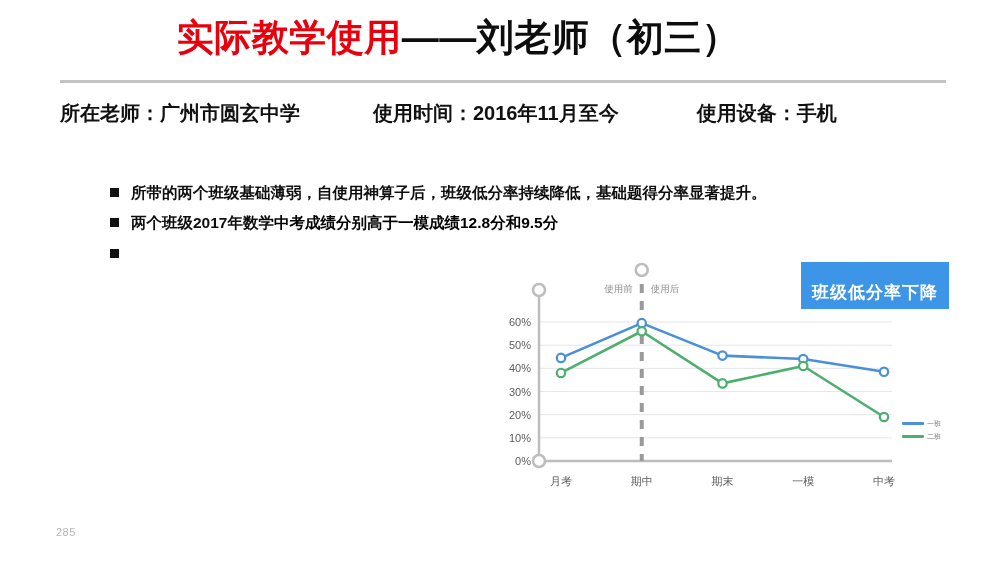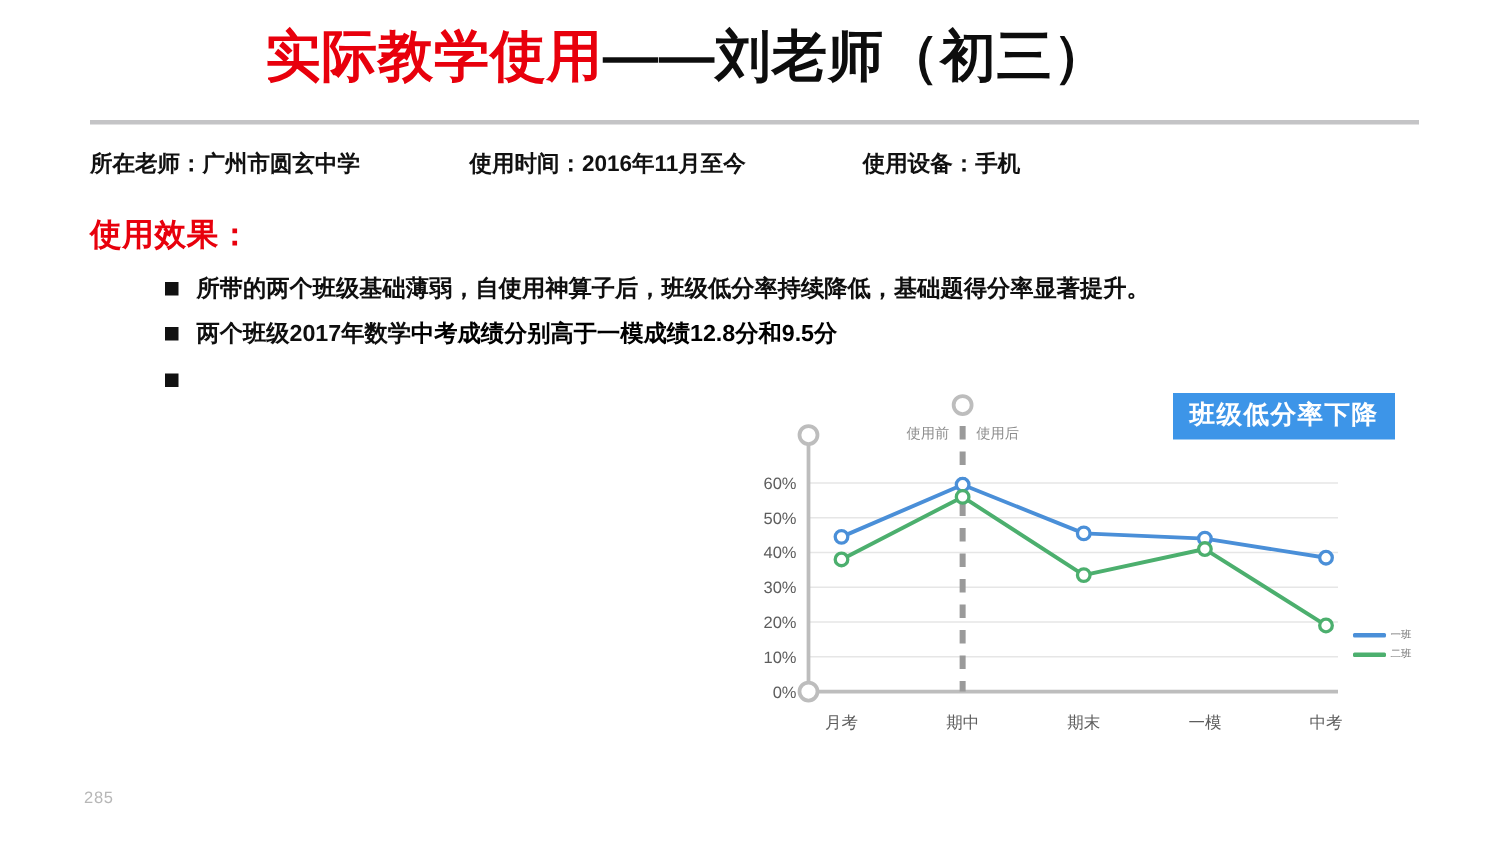--- a/index.html
+++ b/index.html
@@ -38,21 +38,21 @@
     left: 60px; top: 80px;
     width: 886px; height: 3px;
     background: #c4c4c6;
   }
 
   
   .info-row {
     position: absolute;
     left: 60px; top: 100px;
     width: 880px;
-    font-size: 15px;
+    font-size: 20px;
     font-weight: bold;
     color: #111;
     white-space: nowrap;
   }
   .info-item { display: inline-block; }
   .info-item.i2 { margin-left: 73px; }
   .info-item.i3 { margin-left: 78px; }
 
   
   .effect-heading {
@@ -93,26 +93,26 @@
   
   .chart {
     position: absolute;
     left: 492px; top: 258px;
     width: 492px; height: 248px;
   }
   .chart svg { display: block; }
 
   .badge {
     position: absolute;
-    left: 290px; top: 4px;
+    left: 309px; top: 4px;
     background: #3d95e8;
     color: #ffffff;
     font-size: 17px;
     font-weight: bold;
-    padding: 5px 11px 6px 11px;
+    padding: 21px 11px 6px 11px;
     letter-spacing: 1px;
     white-space: nowrap;
     line-height: 1.15;
   }
 
   .legend {
     position: absolute;
     left: 410px; top: 160px;
     font-size: 7px;
     color: #6f6f6f;
@@ -148,21 +148,20 @@
     <div class="title">
       <span class="title-red">实际教学使用</span><span class="title-black">——刘老师（初三）</span>
     </div>
   </div>
   <div class="title-rule"></div>
 
   <div class="info-row">
     <span class="info-item i1"><span>所在老师：</span><span>广州市圆玄中学</span></span><span class="info-item i2"><span>使用时间：</span><span>2016年11月至今</span></span><span class="info-item i3"><span>使用设备：</span><span>手机</span></span>
   </div>
 
-  <div class="effect-heading">使用效果：</div>
 
   <div class="bullets">
     <div class="bullet">
       <span class="bullet-mark"></span>
       <span class="bullet-text"><span>所带的两个班级基础薄弱，自使用神算子后，班级低分率持续降低，基础题得分率显著提升。</span></span>
     </div>
     <div class="bullet">
       <span class="bullet-mark"></span>
       <span class="bullet-text"><span>两个班级2017年数学</span><span class="hl-blue">中考成绩分别高于一模成绩12.8分和9.5分</span></span>
     </div>

